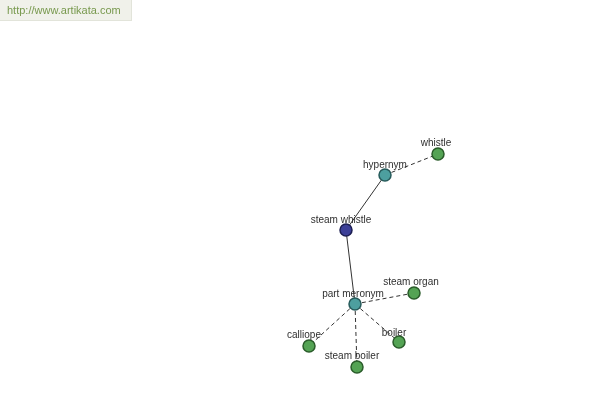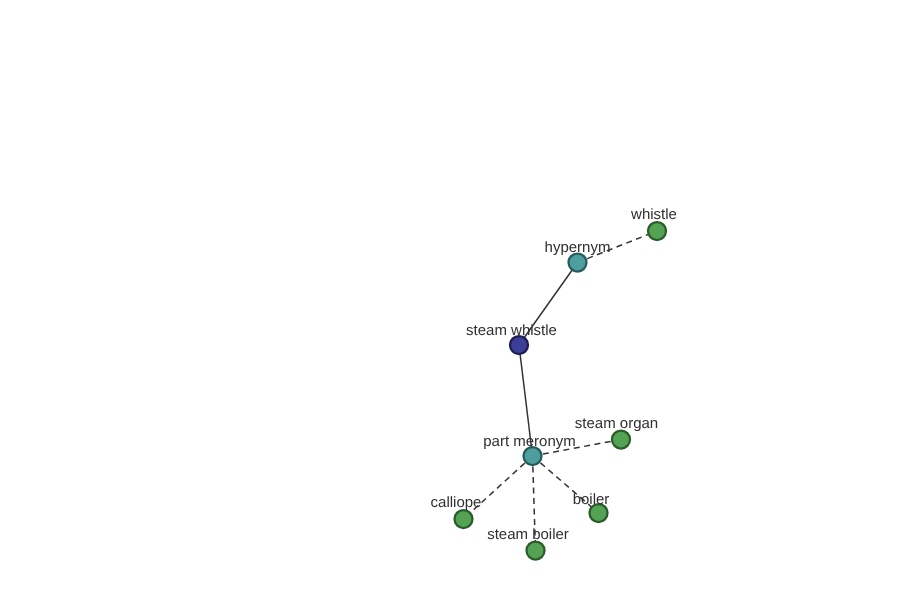--- a/index.html
+++ b/index.html
@@ -41,20 +41,21 @@
   svg.graph text {
     font-family: "Liberation Sans", sans-serif;
     font-size: 10px;
     fill: #2f2f2f;
   }
 </style>
 </head>
 <body>
 
 <div class="page">
+  <div class="url-bar">http://www.artikata.com</div>
   <svg class="graph" id="graph" width="600" height="400" viewBox="0 0 600 400">
       <line x1="346" y1="230" x2="385" y2="175" stroke="#333333" stroke-width="1"></line>
       <line x1="385" y1="175" x2="438" y2="154" stroke="#333333" stroke-width="1" stroke-dasharray="4,3"></line>
       <line x1="346" y1="230" x2="355" y2="304" stroke="#333333" stroke-width="1"></line>
       <line x1="355" y1="304" x2="414" y2="293" stroke="#333333" stroke-width="1" stroke-dasharray="4,3"></line>
       <line x1="355" y1="304" x2="309" y2="346" stroke="#333333" stroke-width="1" stroke-dasharray="4,3"></line>
       <line x1="355" y1="304" x2="399" y2="342" stroke="#333333" stroke-width="1" stroke-dasharray="4,3"></line>
       <line x1="355" y1="304" x2="357" y2="367" stroke="#333333" stroke-width="1" stroke-dasharray="4,3"></line>
       <circle cx="346" cy="230" r="6" fill="#3c3f97" stroke="#1c1e52" stroke-width="1.5"></circle>
       <circle cx="385" cy="175" r="6" fill="#4d9f9f" stroke="#265a5a" stroke-width="1.5"></circle>

